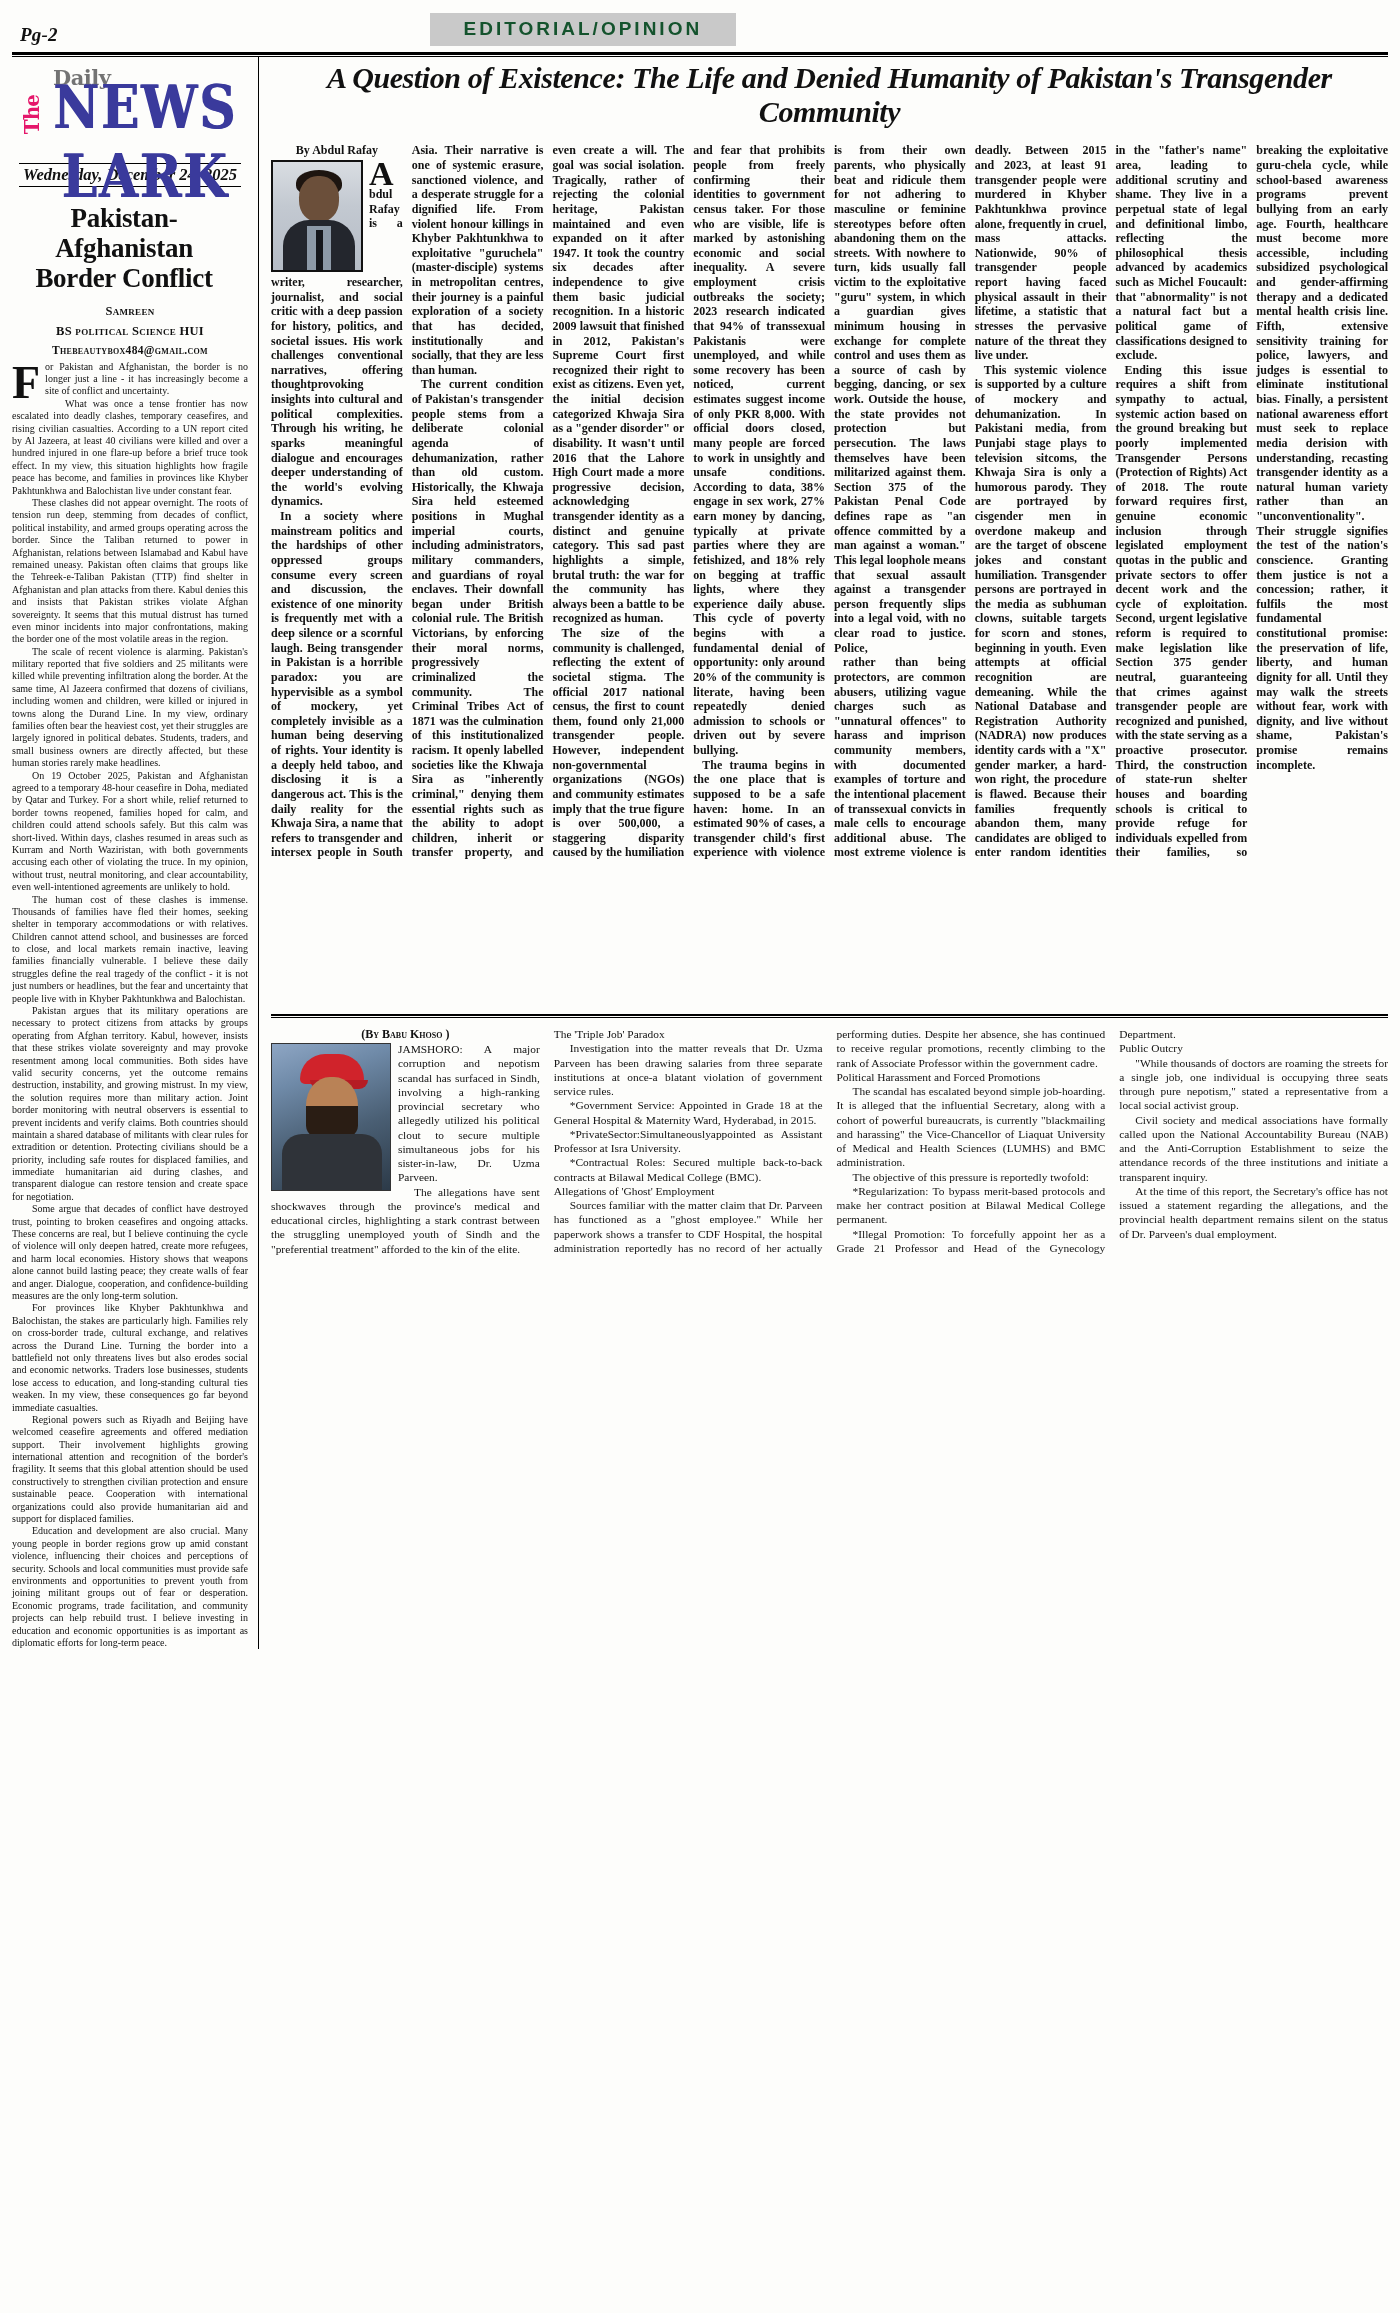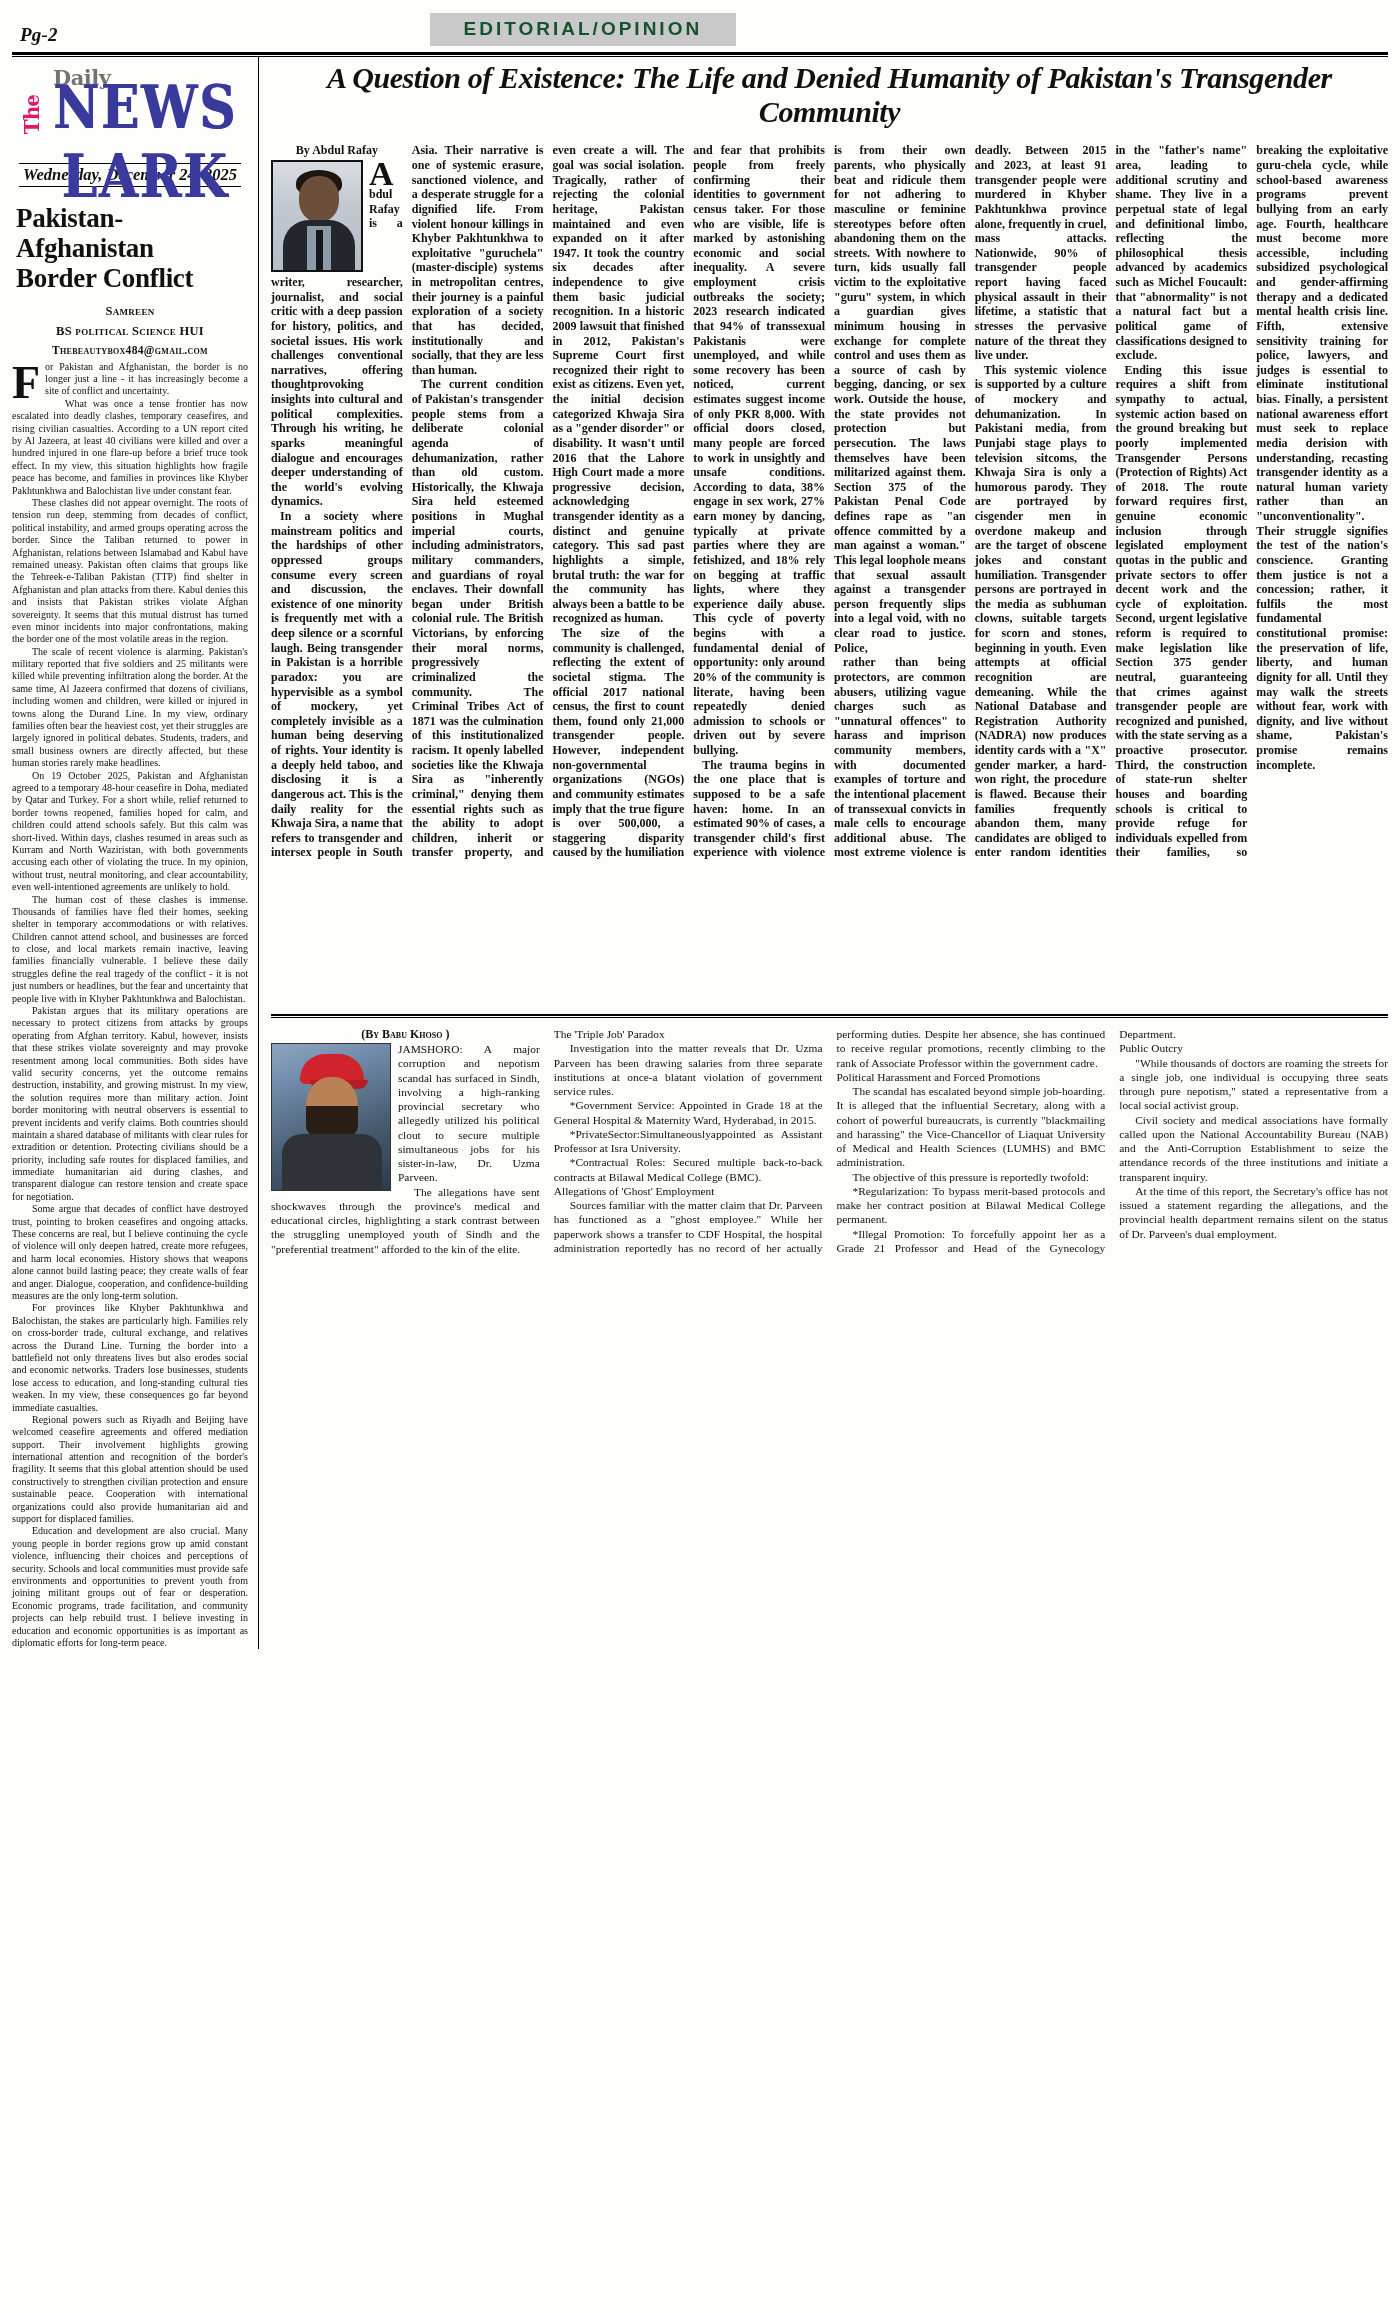--- a/index.html
+++ b/index.html
@@ -50,21 +50,21 @@
     transform:scaleY(1.18); text-shadow:1px 0 0 #3a3a9c;
   }
   .dateline {
     text-align:left; font-style:italic; font-weight:bold; font-size:16.5px;
     border-top:1.5px solid #000; border-bottom:1.5px solid #000;
     display:inline-block; padding:1px 4px; margin:2px auto 0 auto;
   }
   .dateline-wrap { text-align:center; margin-top:4px; }
 
   .lead-head {
-    font-weight:bold; font-size:27px; line-height:1.12;
+    text-align:center; font-weight:bold; font-size:27px; line-height:1.12;
     margin:16px 16px 10px 4px; letter-spacing:-.3px;
   }
   .byline-block { text-align:center; font-size:12.5px; margin-bottom:4px; }
   .byline-block div { margin:5px 0; font-variant:small-caps; font-weight:bold; letter-spacing:.3px; }
   .byline-block .em { font-size:11.5px; }
 
   .col-text { font-size:10px; line-height:1.24; text-align:justify; hyphens:auto; }
   .col-text p { margin:0; text-indent:20px; }
   .col-text p.noind { text-indent:0; }
   .dropcap::first-letter {

